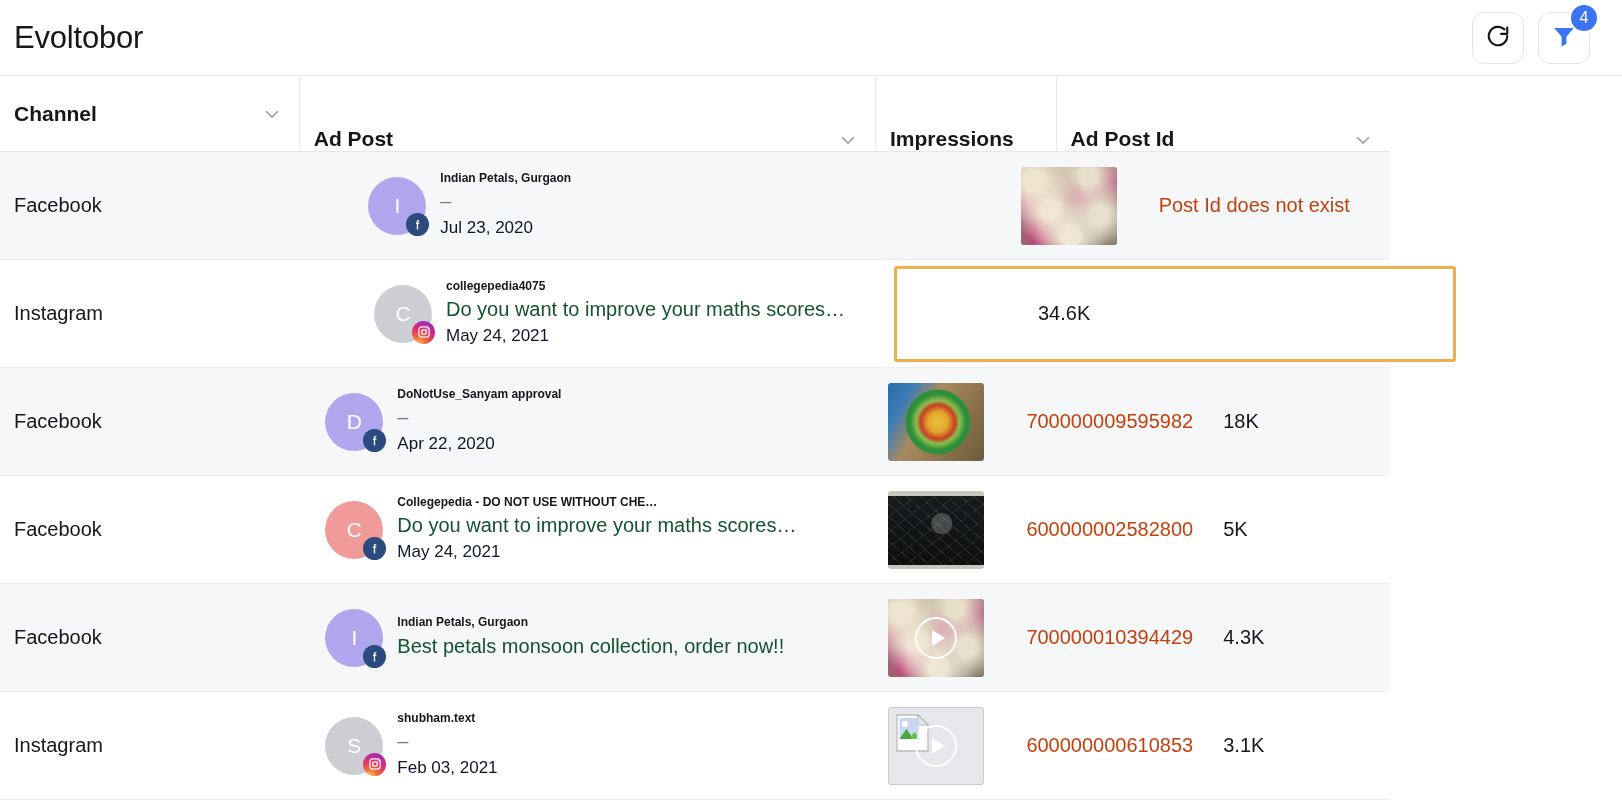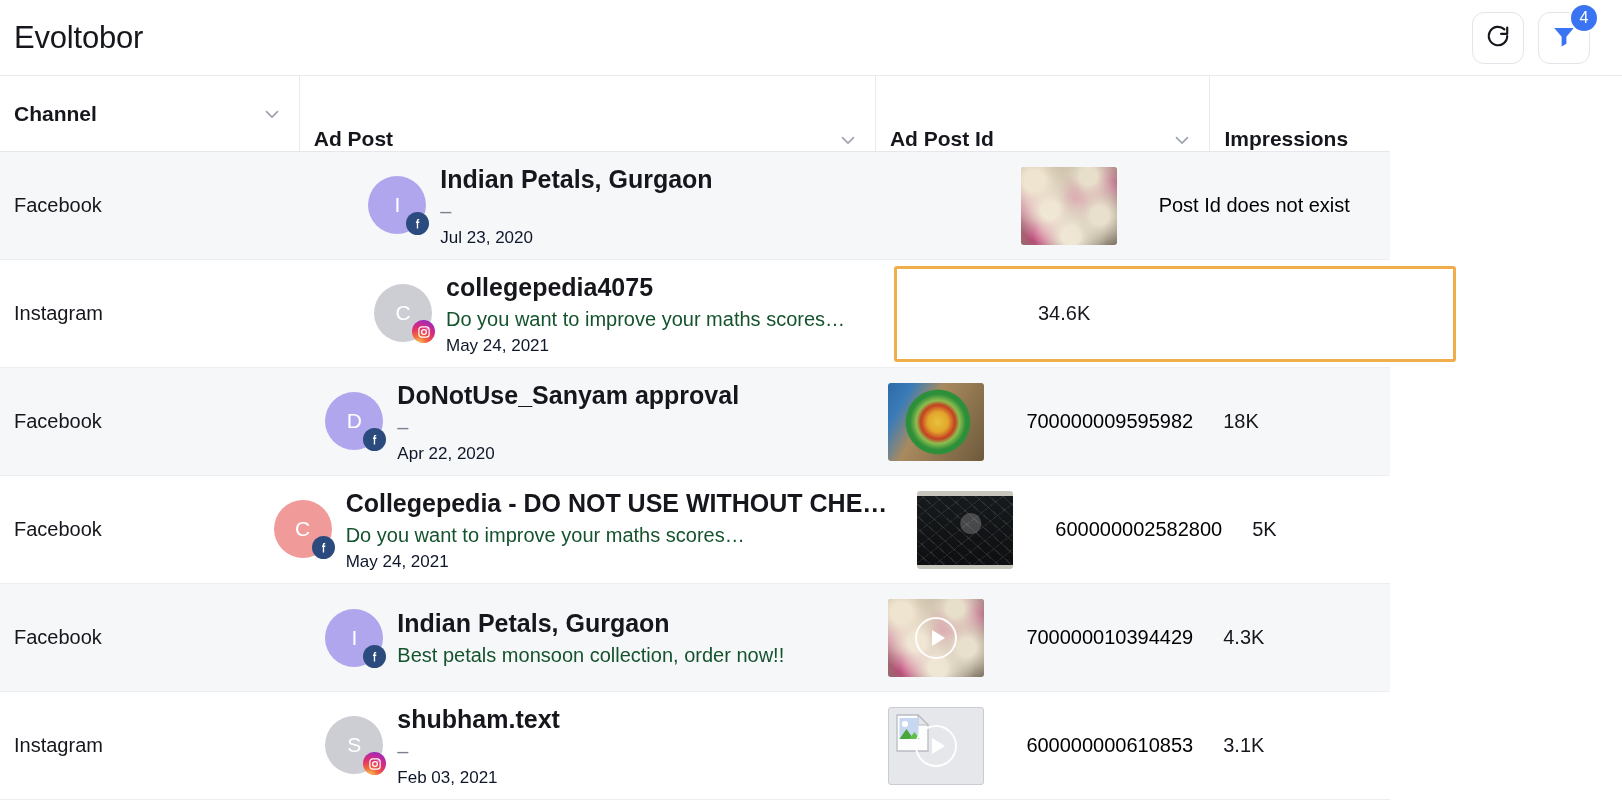--- a/index.html
+++ b/index.html
@@ -117,21 +117,21 @@
     display: flex; align-items: center; justify-content: center;
   }
   .net-badge.fb { background: #2b4a7e; }
   .net-badge.ig {
     background: radial-gradient(circle at 28% 105%, #fdd56f 0%, #f26a3b 28%, #e1306c 55%, #b928a5 75%, #6b30d6 100%);
   }
   .net-badge svg { display: block; }
 
   .post-text { display: flex; flex-direction: column; justify-content: center; min-width: 0; flex: 1; }
   .post-title {
-    font-size: 25px; font-weight: 700; color: #16171d;
+    font-size: 12px; font-weight: 700; color: #16171d;
     white-space: nowrap; overflow: hidden; line-height: 1.45;
   }
   .post-body {
     font-size: 20px; font-weight: 400; color: #14532d;
     white-space: nowrap; overflow: hidden; line-height: 1.45;
   }
   .post-body.dash { color: #7b818c; letter-spacing: 0; }
   .post-date { font-size: 17px; color: #0f172a; line-height: 1.45; }
 
   
@@ -154,21 +154,21 @@
   }
   .play::after {
     content: "";
     display: block;
     width: 0; height: 0;
     border-left: 13px solid #fff;
     border-top: 8px solid transparent;
     border-bottom: 8px solid transparent;
     margin-left: 4px;
   }
-  .idtext { margin-left: 42px; font-size: 20px; color: #000000; white-space: nowrap; }
+  .idtext { margin-left: 42px; font-size: 20px; color: #c2410c; white-space: nowrap; }
 
   
   .art-flowers {
     width: 100%; height: 100%;
     background:
       radial-gradient(circle at 14% 18%, #efe4d0 10%, transparent 42%),
       radial-gradient(circle at 70% 12%, #e8dfcb 9%, transparent 40%),
       radial-gradient(circle at 30% 55%, #f1e7d6 11%, transparent 44%),
       radial-gradient(circle at 82% 62%, #e9dfcd 10%, transparent 40%),
       radial-gradient(circle at 52% 88%, #efe6d4 11%, transparent 44%),
@@ -244,30 +244,30 @@
       </span>
     </div>
     <div class="th col-adpost">
       <span>Ad Post</span>
       <span class="chev">
         <svg width="22" height="22" viewBox="0 0 24 24" fill="none" stroke="#9ea4af" stroke-width="1.8" stroke-linecap="round" stroke-linejoin="round">
             <polyline points="6,9.5 12,15.5 18,9.5"></polyline>
           </svg>
       </span>
     </div>
+    <div class="th col-impr">
+      <span>Impressions</span>
+    </div>
     <div class="th col-adpostid">
       <span>Ad Post Id</span>
       <span class="chev">
         <svg width="22" height="22" viewBox="0 0 24 24" fill="none" stroke="#9ea4af" stroke-width="1.8" stroke-linecap="round" stroke-linejoin="round">
             <polyline points="6,9.5 12,15.5 18,9.5"></polyline>
           </svg>
       </span>
-    </div>
-    <div class="th col-impr">
-      <span>Impressions</span>
     </div>
   </div>
 
   <div class="tbody" id="tbody">
       <div class="tr alt">
         <div class="td channel">
           <span>Facebook</span>
         </div>
         <div class="td adpost">
           <div class="post-wrap">

